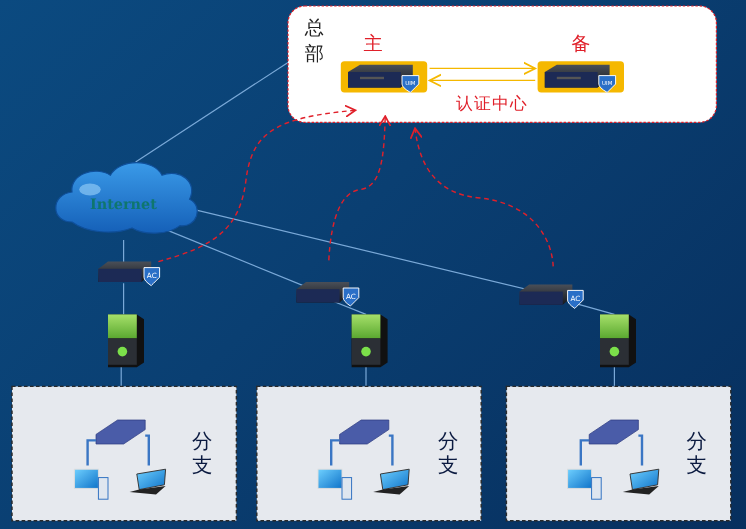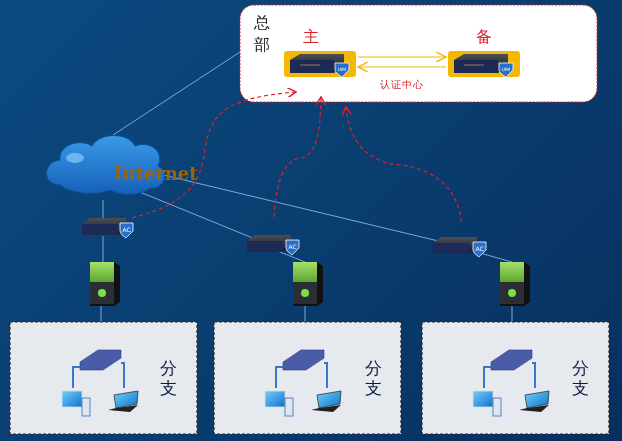--- a/index.html
+++ b/index.html
@@ -8,29 +8,28 @@
     background: linear-gradient(135deg, #0b4a80 0%, #0a3f72 45%, #072f5e 100%);
     font-family: "DejaVu Sans", sans-serif;
   }
   #stage { position: absolute; left: 0; top: 0; width: 622px; height: 441px; }
   .abs { position: absolute; }
   .hq-label {
     left: 254px; top: 12px; width: 18px; font-size: 16px; line-height: 22px; color: #222;
     font-family: "DejaVu Serif", serif;
   }
   .role-label { font-size: 16px; color: #e0202a; font-family: "DejaVu Serif", serif; }
-  .auth-label { left: 380px; top: 78px; font-size: 10px; color: #e0202a; font-family: "DejaVu Serif", serif; letter-spacing: 1px; }
+  .auth-label { left: 380px; top: 78px; font-size: 14px; color: #e0202a; font-family: "DejaVu Serif", serif; letter-spacing: 1px; }
   .branch-label {
     font-size: 17px; line-height: 20px; color: #0b1a40; width: 18px;
     font-family: "DejaVu Serif", serif;
   }
   .cloud-text {
-    left: 75px; top: 163px; font-size: 18px; font-weight: bold; color: #a16207;
+    left: 75px; top: 163px; font-size: 12px; font-weight: bold; color: #0f766e;
     font-family: "DejaVu Serif", serif;
-    margin-left: 39px;
   }
 </style>
 </head>
 <body>
 
 <svg id="stage" viewBox="0 0 622 441" xmlns="http://www.w3.org/2000/svg">
   <defs>
     <linearGradient id="cloudGrad" x1="0" y1="0" x2="0" y2="1">
       <stop offset="0" stop-color="#3a9ae8"></stop>
       <stop offset="1" stop-color="#1560b8"></stop>

